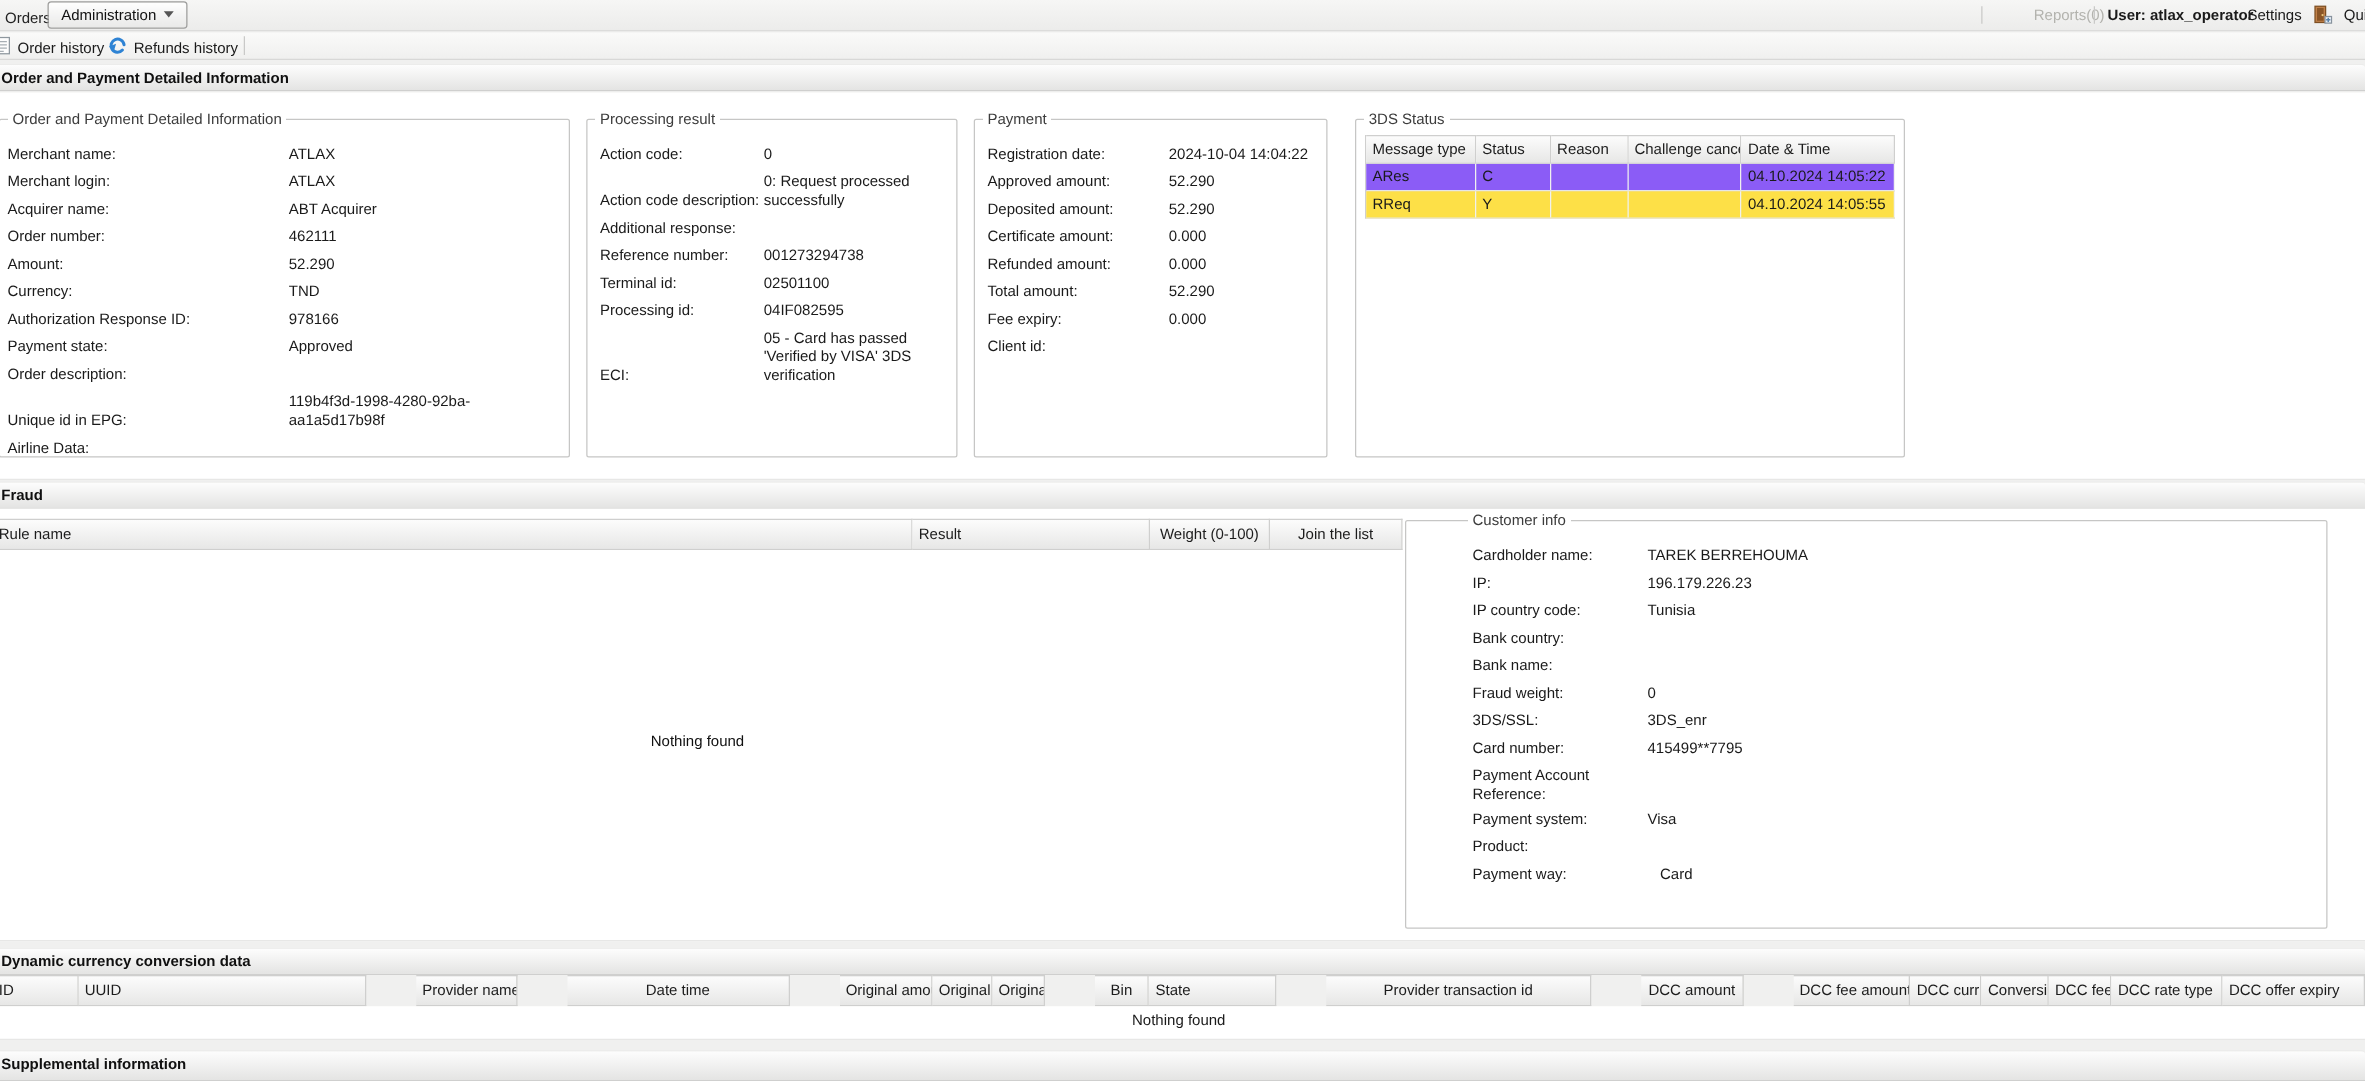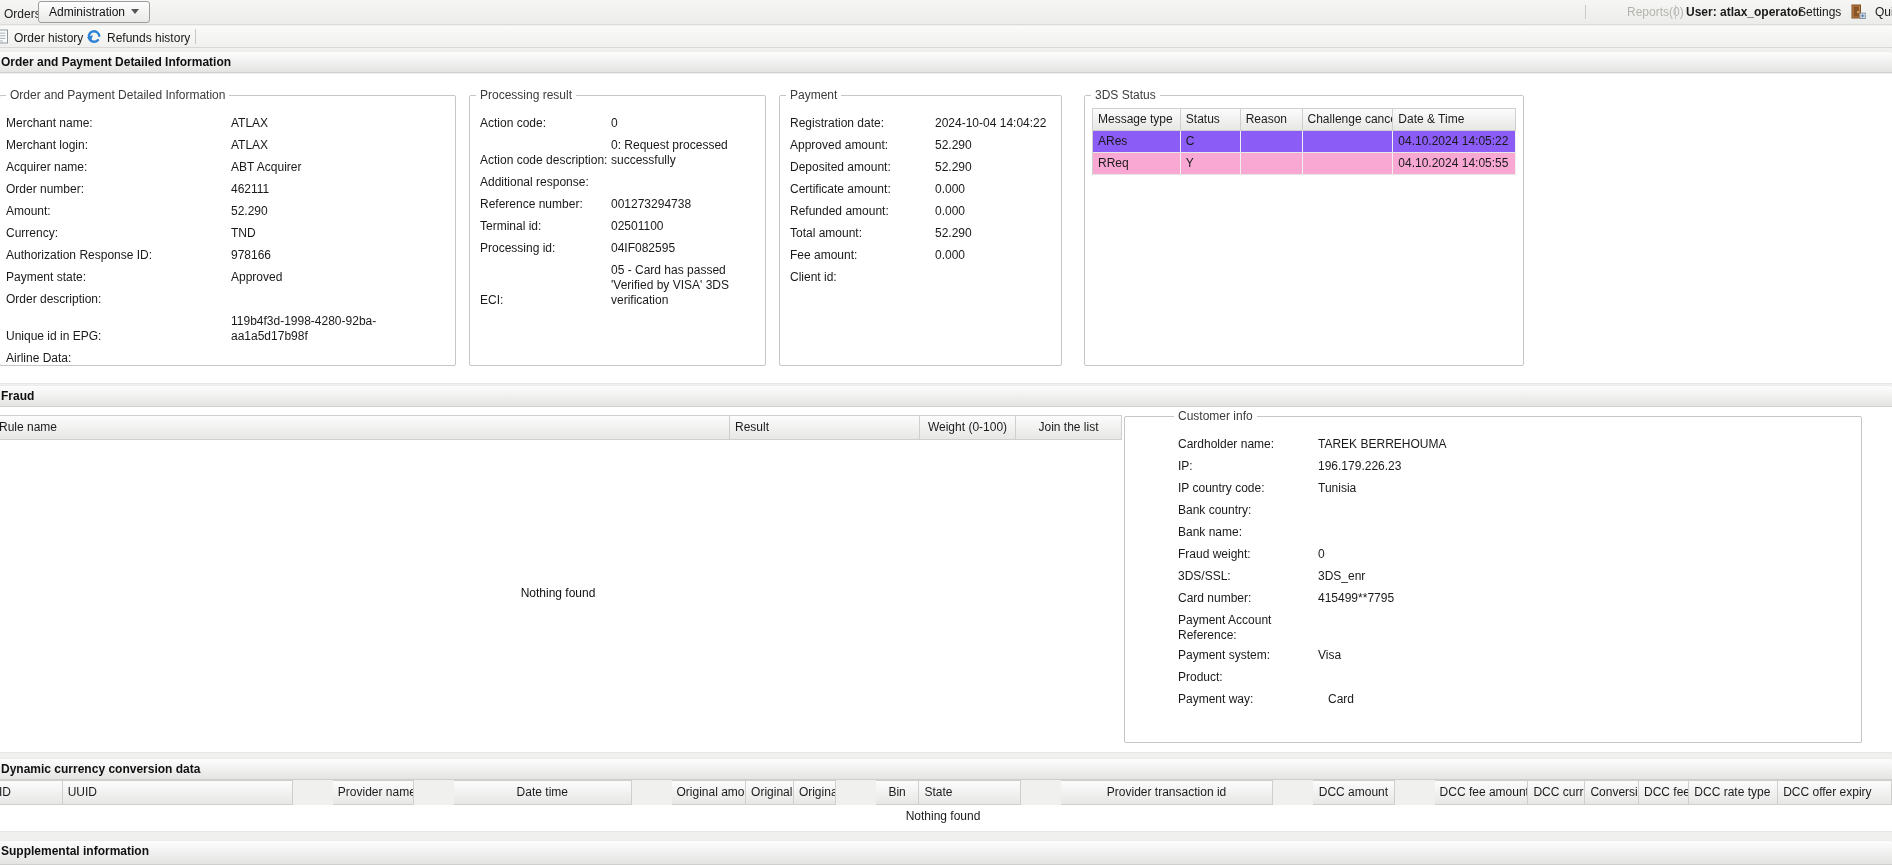--- a/index.html
+++ b/index.html
@@ -54,21 +54,21 @@
 
   
   .th { background:linear-gradient(#fcfcfc,#e7e7e6); border-right:1px solid #cfcfce; border-bottom:1px solid #cfcfce;
     border-top:1px solid #cfcfce; color:#1c1c1c; overflow:hidden; white-space:nowrap; padding:0 5px; }
 
   
   .tds-table { margin:6px 7px 0 7px; width:424px; border-left:1px solid #cfcfce; }
   .tds-head { display:flex; height:23px; }
   .tds-head .th { line-height:21px; }
   .tds-row { display:flex; height:22px; border-bottom:1px solid #e6e6e5; background:#8b5cf6; }
-  .tds-row.alt { background:#f9a8d4; }
+  .tds-row.alt { background:#fde047; }
   .tds-row .td { padding:0 5px; line-height:21px; overflow:hidden; white-space:nowrap; border-right:1px solid #f0f0ef; }
   .c-mt{width:88px;} .c-st{width:60px;} .c-re{width:62px;} .c-ch{width:91px;} .c-dt{width:123px;}
 
   
   .fraud-head { position:absolute; left:0; top:8px; display:flex; height:25px; width:1128px; }
   .fraud-head .th { line-height:23px; }
   .fh-rule{width:736px;} .fh-result{width:190px;} .fh-weight{width:96px; text-align:center;} .fh-join{width:106px; text-align:center;}
   .fraud-body { position:absolute; left:0; top:33px; width:1128px; height:305px;
     display:flex; align-items:center; justify-content:center; color:#101010; }
 
@@ -238,21 +238,21 @@
           </div>
         <div class="frow">
             <span class="flabel">Refunded amount:</span>
             <span class="fvalue">0.000</span>
           </div>
         <div class="frow">
             <span class="flabel">Total amount:</span>
             <span class="fvalue">52.290</span>
           </div>
         <div class="frow">
-            <span class="flabel">Fee amount:</span>
+            <span class="flabel">Fee expiry:</span>
             <span class="fvalue">0.000</span>
           </div>
         <div class="frow">
             <span class="flabel">Client id:</span>
             <span class="fvalue"></span>
           </div>
       </div>
     </fieldset>
 
     <fieldset style="left:1090px; top:14px; width:440px; height:278px;">

